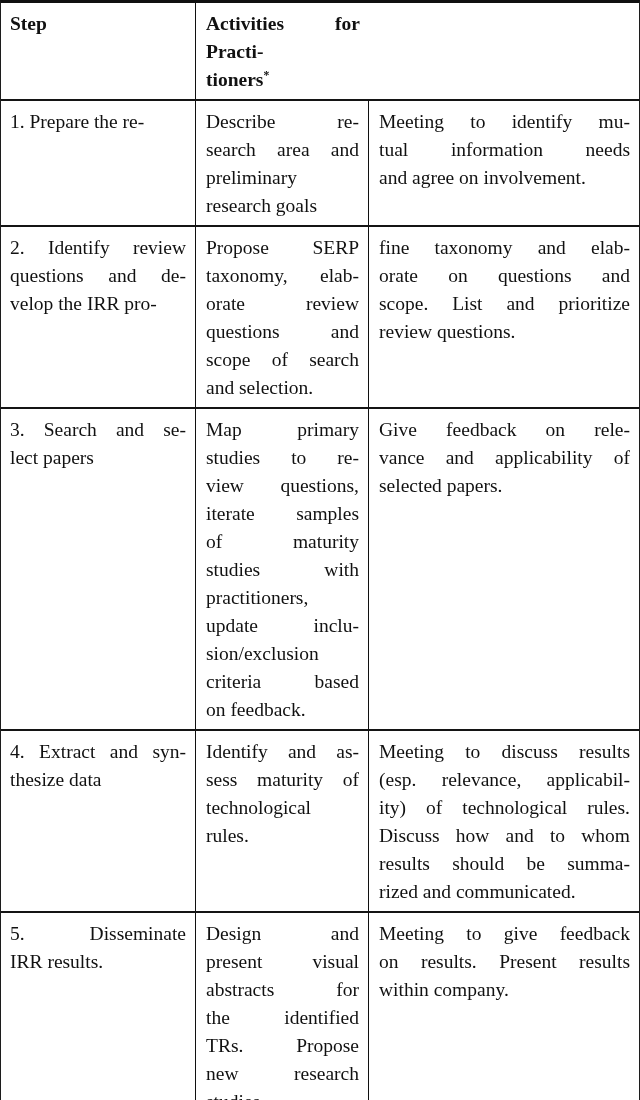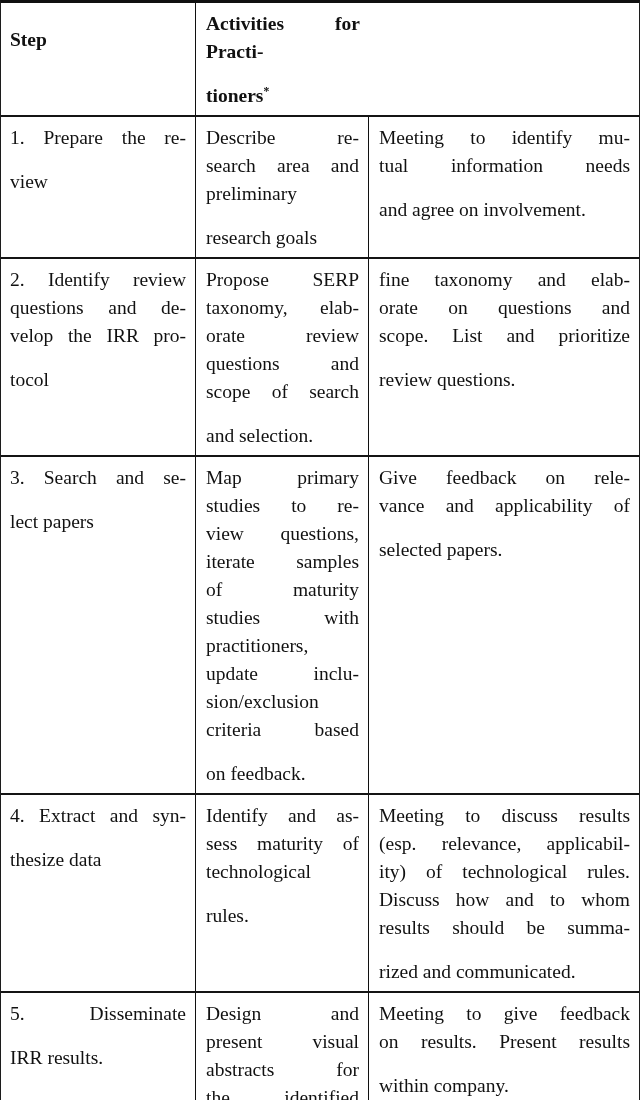--- a/index.html
+++ b/index.html
@@ -47,21 +47,20 @@
     font-weight: bold;
   }
   
   .ln {
     text-align: justify;
     text-align-last: justify;
   }
   .ln:last-child {
     text-align: left;
     text-align-last: left;
-    margin-top: 16px;
   }
   sup {
     font-size: 60%;
     line-height: 0;
     vertical-align: super;
   }
   
   .thick-rule {
     width: 640px;
     height: 2px;              
@@ -77,40 +76,38 @@
         <div class="ln">Step</div>
       </div>
       <div class="cell col3">
         <div class="ln">Activities for Practi-</div>
         <div class="ln"><span>tioners</span><sup>*</sup></div>
       </div>
     </div>
     <div class="row">
       <div class="cell col1">
         <div class="ln">1. Prepare the re-</div>
-        <div class="ln">view</div>
       </div>
       <div class="cell col2">
         <div class="ln">Describe re-</div>
         <div class="ln">search area and</div>
         <div class="ln">preliminary</div>
         <div class="ln">research goals</div>
       </div>
       <div class="cell col3">
         <div class="ln">Meeting to identify mu-</div>
         <div class="ln">tual information needs</div>
         <div class="ln">and agree on involvement.</div>
       </div>
     </div>
     <div class="row">
       <div class="cell col1">
         <div class="ln">2. Identify review</div>
         <div class="ln">questions and de-</div>
         <div class="ln">velop the IRR pro-</div>
-        <div class="ln">tocol</div>
       </div>
       <div class="cell col2">
         <div class="ln">Propose SERP</div>
         <div class="ln">taxonomy, elab-</div>
         <div class="ln">orate review</div>
         <div class="ln">questions and</div>
         <div class="ln">scope of search</div>
         <div class="ln">and selection.</div>
       </div>
       <div class="cell col3">

